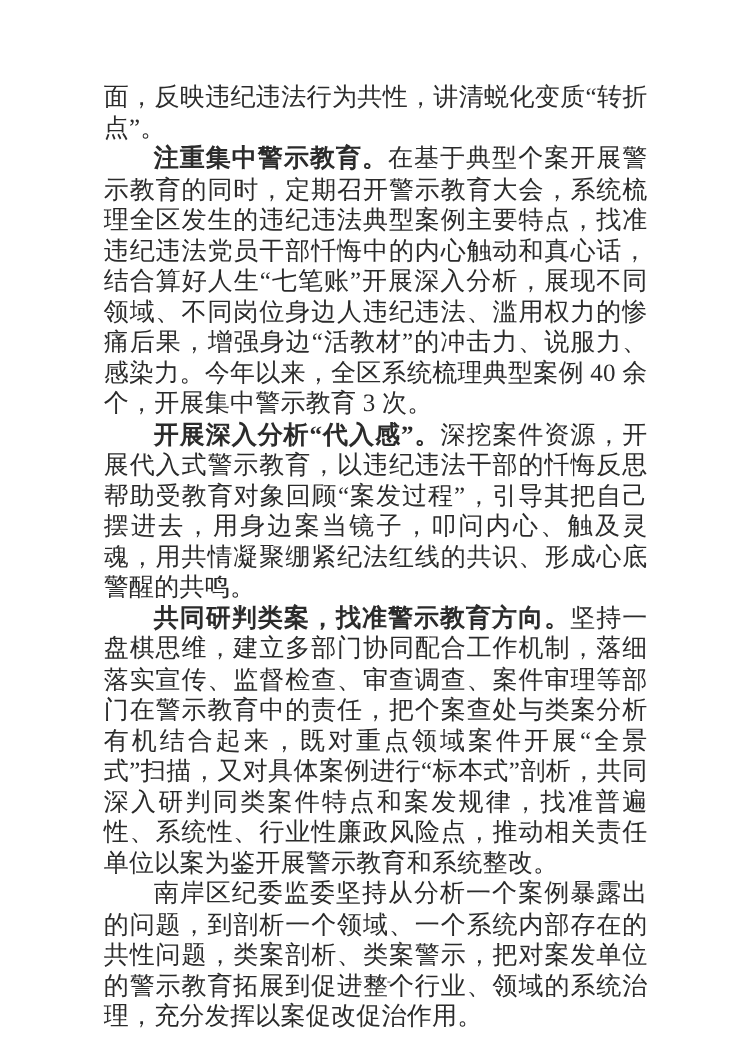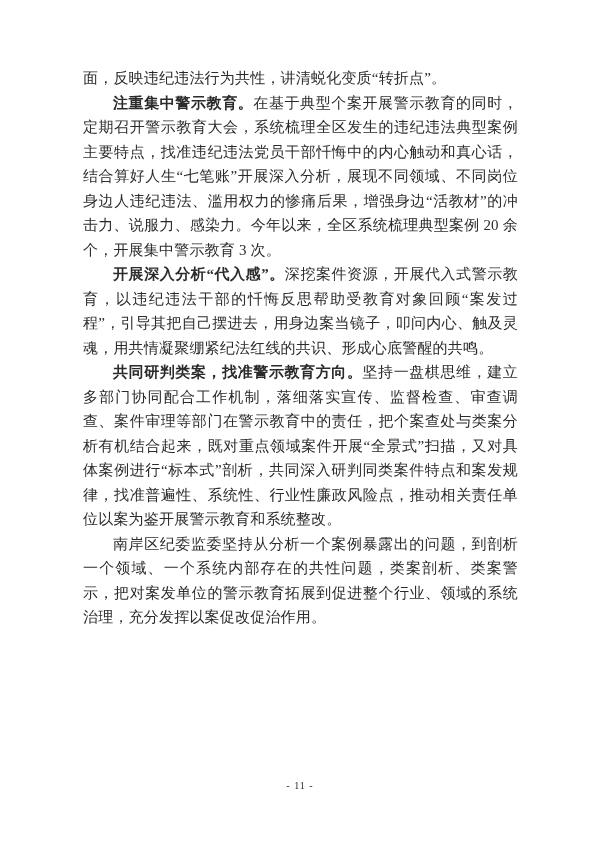--- a/index.html
+++ b/index.html
@@ -14,21 +14,21 @@
     background: #ffffff;
     overflow: hidden;
     font-family: "Liberation Serif", "DejaVu Serif", serif;
     color: #2b2b2b;
   }
   .content {
     position: absolute;
     left: 83px;
     top: 66px;
     width: 435px;
-    font-size: 15px;
+    font-size: 20px;
     line-height: 24.5px;
     text-align: justify;
     text-justify: inter-ideograph;
     letter-spacing: 0.2px;
   }
   .content p {
     margin: 0;
     padding: 0;
     text-indent: 2em;
     word-break: break-all;
@@ -51,21 +51,21 @@
   }
 </style>
 </head>
 <body>
 
 <div class="page">
   <div class="content">
 
     <p class="continuation"><span class="lead"></span><span>面，反映违纪违法行为共性，讲清蜕化变质“转折点”。</span></p>
 
-    <p><span class="lead">注重集中警示教育。</span><span>在基于典型个案开展警示教育的同时，定期召开警示教育大会，系统梳理全区发生的违纪违法典型案例主要特点，找准违纪违法党员干部忏悔中的内心触动和真心话，结合算好人生“七笔账”开展深入分析，展现不同领域、不同岗位身边人违纪违法、滥用权力的惨痛后果，增强身边“活教材”的冲击力、说服力、感染力。今年以来，全区系统梳理典型案例 20 余个，开展集中警示教育 3 次。</span></p>
+    <p><span class="lead">注重集中警示教育。</span><span>在基于典型个案开展警示教育的同时，定期召开警示教育大会，系统梳理全区发生的违纪违法典型案例主要特点，找准违纪违法党员干部忏悔中的内心触动和真心话，结合算好人生“七笔账”开展深入分析，展现不同领域、不同岗位身边人违纪违法、滥用权力的惨痛后果，增强身边“活教材”的冲击力、说服力、感染力。今年以来，全区系统梳理典型案例 40 余个，开展集中警示教育 3 次。</span></p>
 
     <p><span class="lead">开展深入分析“代入感”。</span><span>深挖案件资源，开展代入式警示教育，以违纪违法干部的忏悔反思帮助受教育对象回顾“案发过程”，引导其把自己摆进去，用身边案当镜子，叩问内心、触及灵魂，用共情凝聚绷紧纪法红线的共识、形成心底警醒的共鸣。</span></p>
 
 
     <p><span class="lead">共同研判类案，找准警示教育方向。</span><span>坚持一盘棋思维，建立多部门协同配合工作机制，落细落实宣传、监督检查、审查调查、案件审理等部门在警示教育中的责任，把个案查处与类案分析有机结合起来，既对重点领域案件开展“全景式”扫描，又对具体案例进行“标本式”剖析，共同深入研判同类案件特点和案发规律，找准普遍性、系统性、行业性廉政风险点，推动相关责任单位以案为鉴开展警示教育和系统整改。</span></p>
 
     <p><span class="lead"></span><span>南岸区纪委监委坚持从分析一个案例暴露出的问题，到剖析一个领域、一个系统内部存在的共性问题，类案剖析、类案警示，把对案发单位的警示教育拓展到促进整个行业、领域的系统治理，充分发挥以案促改促治作用。</span></p>
 
 
   </div>

